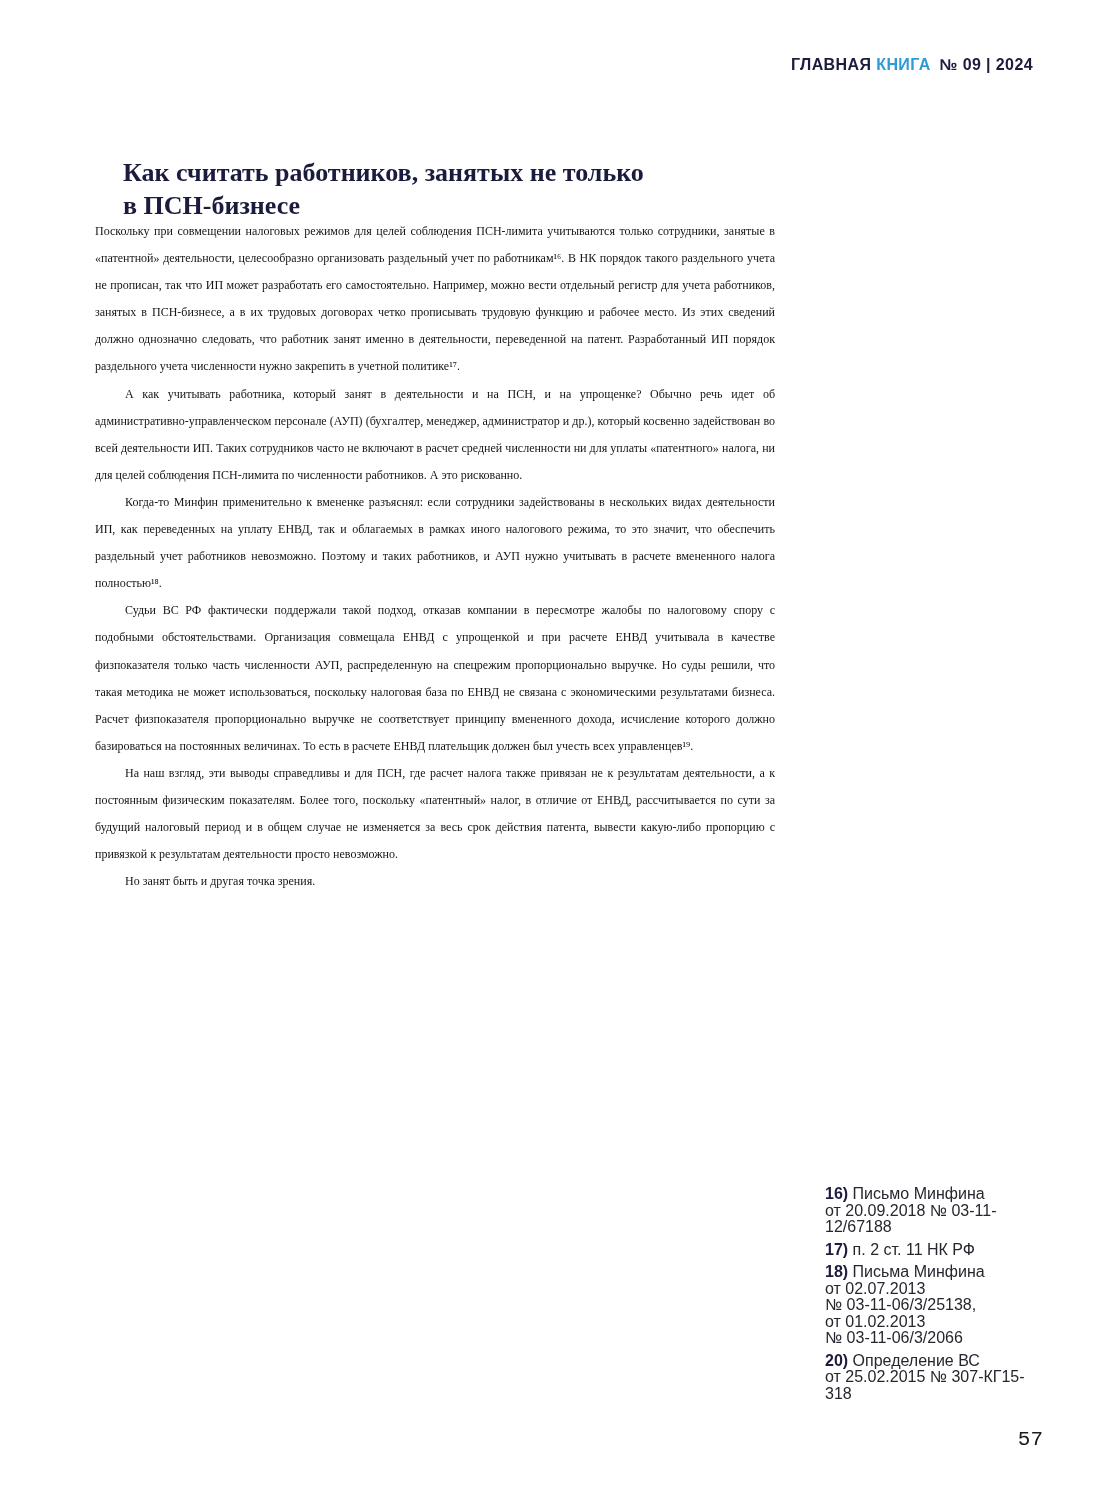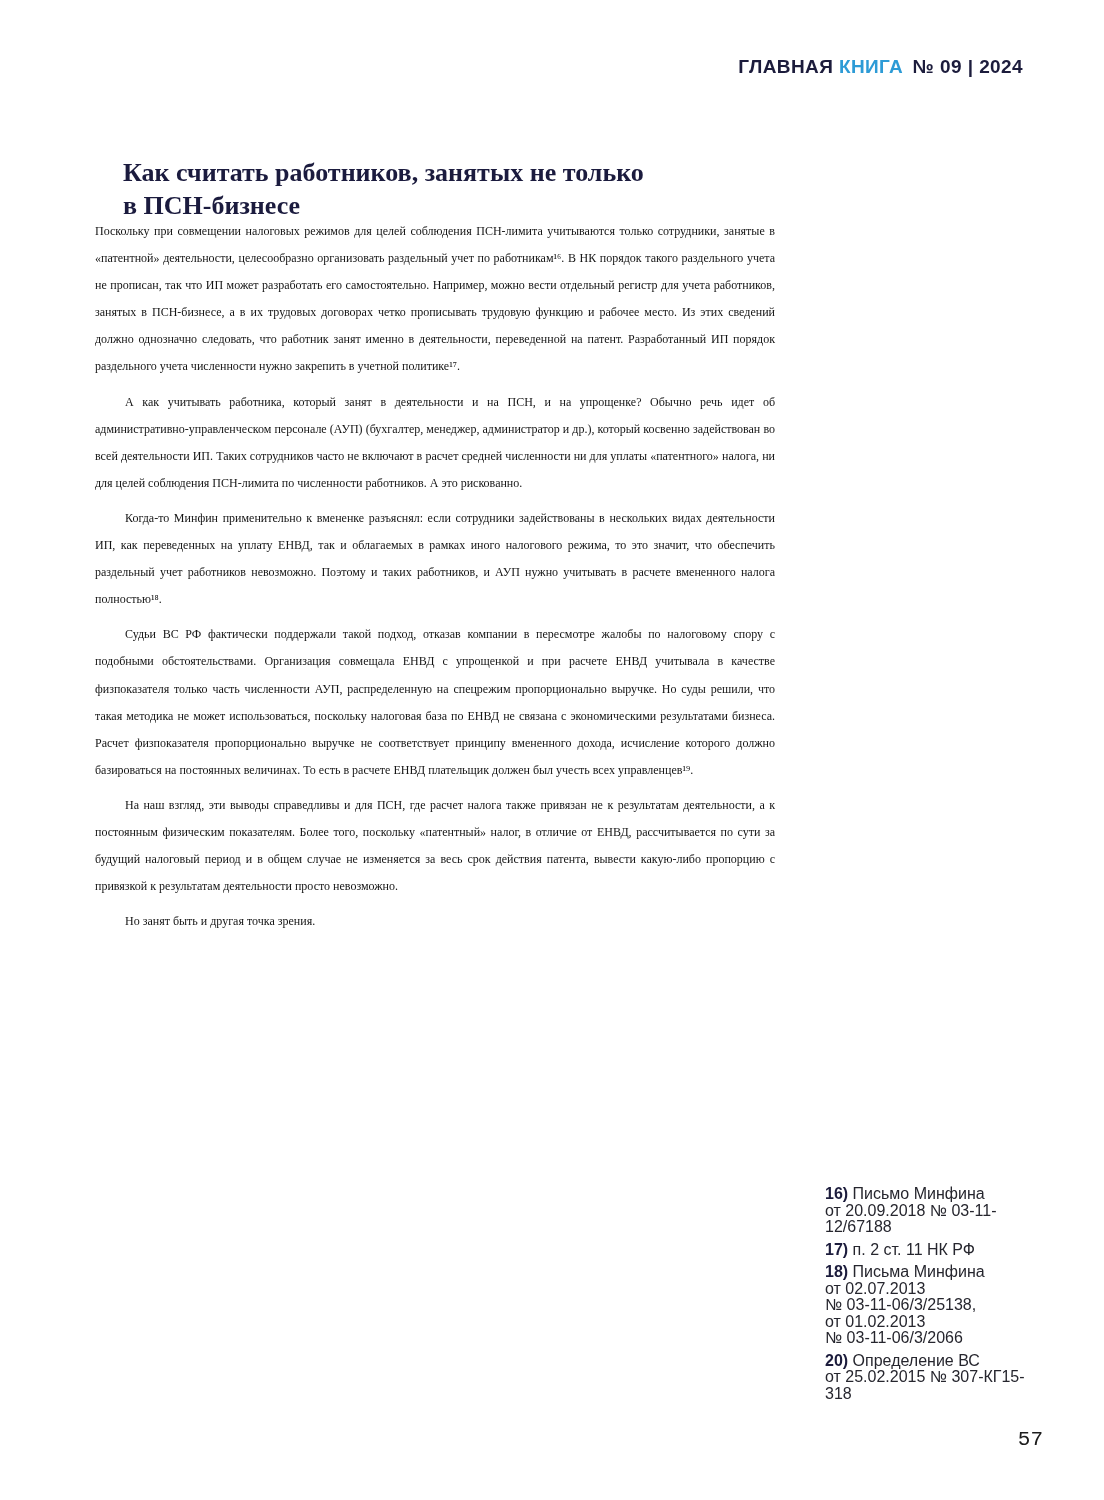--- a/index.html
+++ b/index.html
@@ -11,23 +11,23 @@
     background: #ffffff;
     overflow: hidden;
     font-family: "Liberation Serif", "DejaVu Serif", serif;
     color: #161616;
   }
 
   
   .mag-header {
     position: absolute;
     top: 56px;
-    right: 81px;
+    right: 71px;
     font-family: "Liberation Sans", "DejaVu Sans", sans-serif;
-    font-size: 19px;
+    font-size: 16px;
     font-weight: 700;
     letter-spacing: 0.4px;
     color: #1c1c3c;
     white-space: nowrap;
   }
   .mag-header .kniga { color: #2d9bd6; }
   .mag-header .issue { color: #1c1c3c; margin-left: 4px; }
 
   
   .article-title {
@@ -50,21 +50,21 @@
     top: 218px;
     width: 680px;
     font-size: 12px;
     line-height: 27.1px;
     text-align: justify;
     color: #141414;
     hyphens: auto;
     -webkit-hyphens: auto;
   }
   .article-body p { margin: 0; padding: 0; }
-  .article-body p.indent { text-indent: 30px; margin-top: 8px; }
+  .article-body p.indent { text-indent: 30px; }
 
   
   .footnotes {
     position: absolute;
     left: 825px;
     top: 1186px;
     width: 218px;
     font-family: "Liberation Sans", "DejaVu Sans", sans-serif;
     font-size: 16px;
     line-height: 16.5px;

